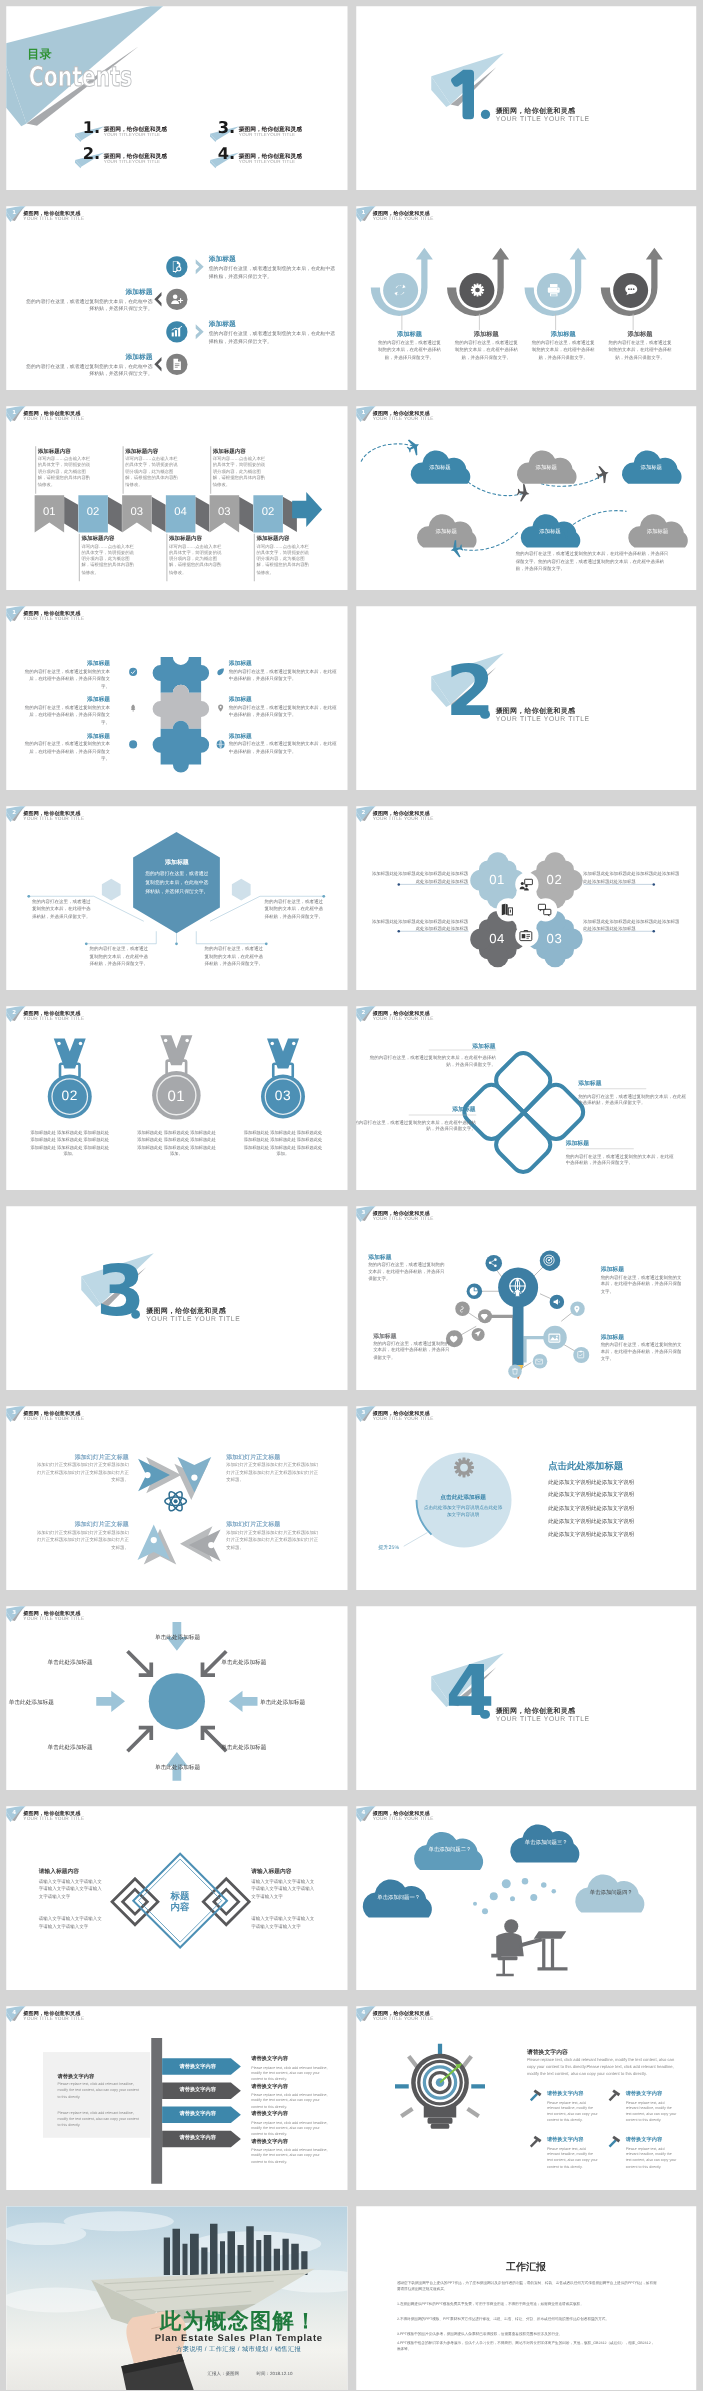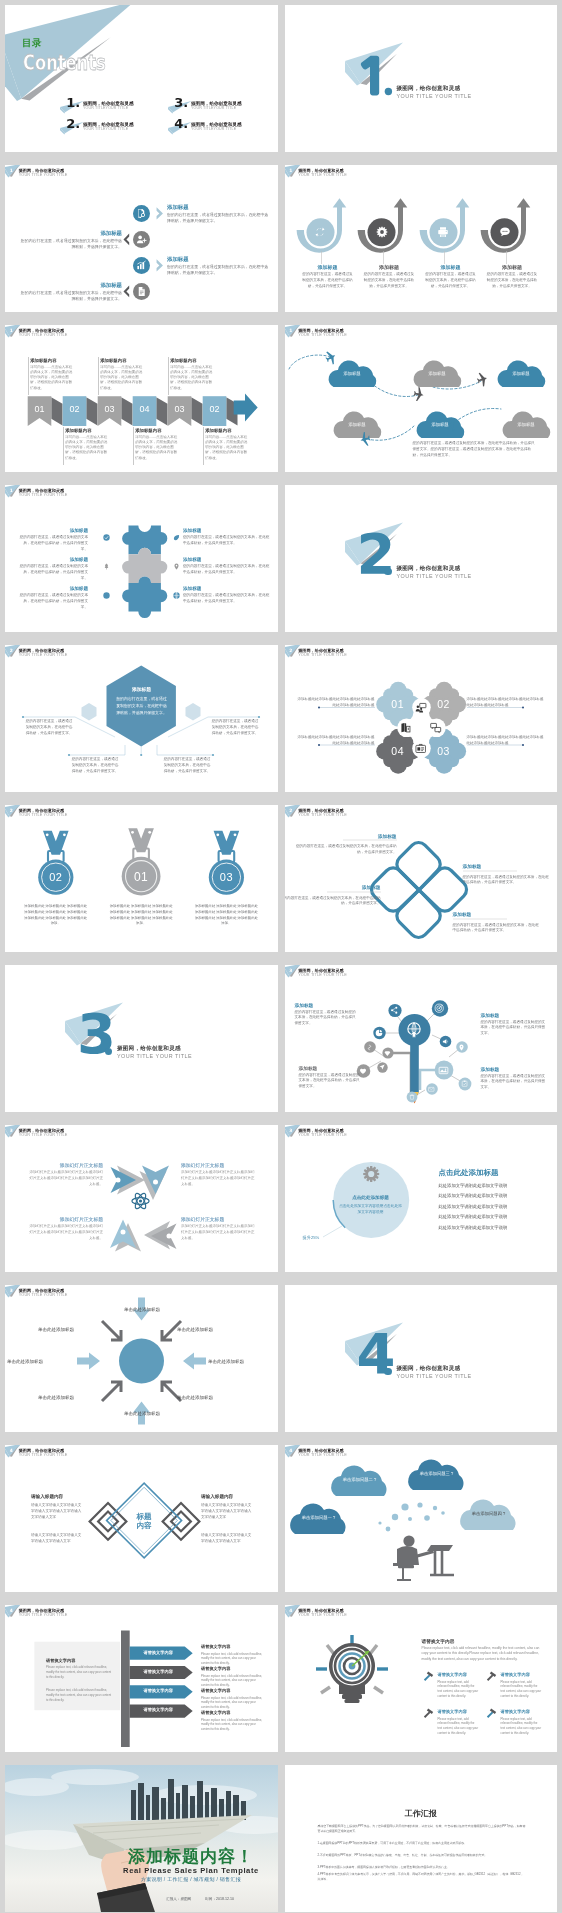--- a/index.html
+++ b/index.html
@@ -1204,22 +1204,22 @@
             <path d="M100,75 L196,68"></path>
       </g>
     </g>
     <g>
       <path d="M118,86 q14,-5 22,3 q6,6 3,18 l-6,22 q-3,8 -12,8 h-12 q-8,0 -10,-8 l-6,-22 q-3,-12 4,-18 z" fill="#f0cfba"></path>
       <path d="M116,98 q12,-4 20,2" fill="none" stroke="#dcb7a0" stroke-width="0.8"></path>
       <path d="M92,128 l48,-10 l10,29 h-54 z" fill="#3b3b3b"></path>
       <path d="M92,128 l48,-10 l2,6 l-48,10 z" fill="#2b2b2b"></path>
     </g>
   </svg>
-  <div class="sl ty-cn">添加标题内容！</div>
-  <div class="sl ty-en">Real Please Sales Plan Template</div>
+  <div class="sl ty-cn">此为概念图解！</div>
+  <div class="sl ty-en">Plan Estate Sales Plan Template</div>
   <div class="sl ty-sub">方案说明  /  工作汇报  /  城市规划  /  销售汇报</div>
   <div class="sl ty-meta"><span>汇报人：摄图网</span><span style="display:inline-block;width:14px"></span><span>时间：2018.12.10</span></div>
 </div>
 
 <div class="slide" style="left:284.5px;top:1765px">
   <div class="sl cr-title">工作汇报</div>
   <div class="sl cr-intro">感谢您下载摄图网平台上提供的PPT作品，为了您和摄图网以及原创作者的利益，请勿复制、转载、出售或者以任何方式传播摄图网平台上提供的PPT作品，如有需要请前往摄图网正规渠道购买。</div>
   <div class="sl cr-body" style="top:76px">1.在摄图网提供PPT和的PPT模板免费共享免费，可用于非商业用途，不得用于商业用途；如需商业用途请购买版权。</div>
   <div class="sl cr-body" style="top:88px">2.不得对摄图网的PPT模板、PPT素材和其它作品进行修改、出租、出售、转让、分割、发布或任何可能损害作品原创者权益的方式。</div>
   <div class="sl cr-body" style="top:100px">3.PPT模板中的图片仅供参考，摄图网提供人像素材已取得授权，但需要查看授权范围和所涉及的行业。</div>

